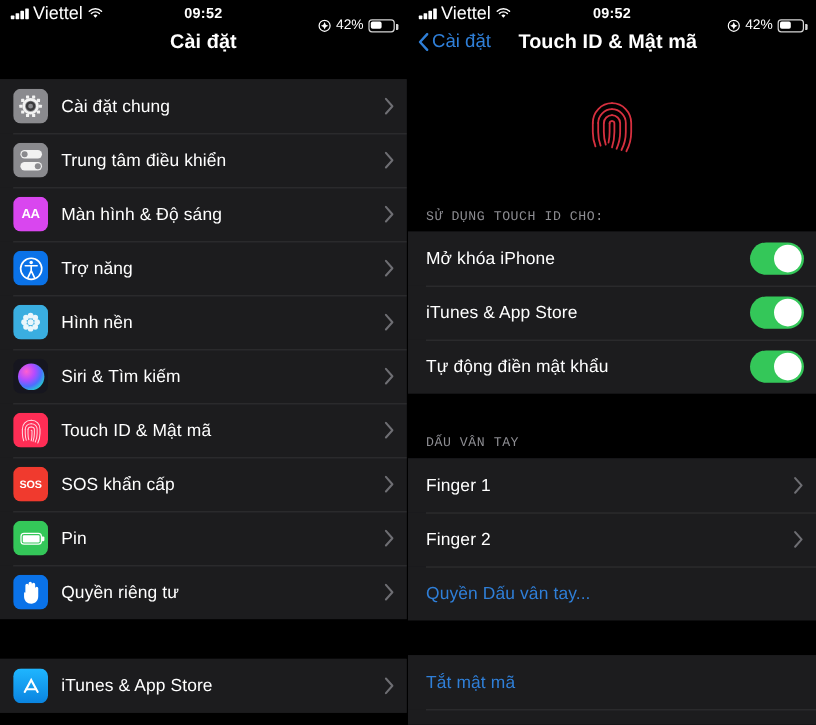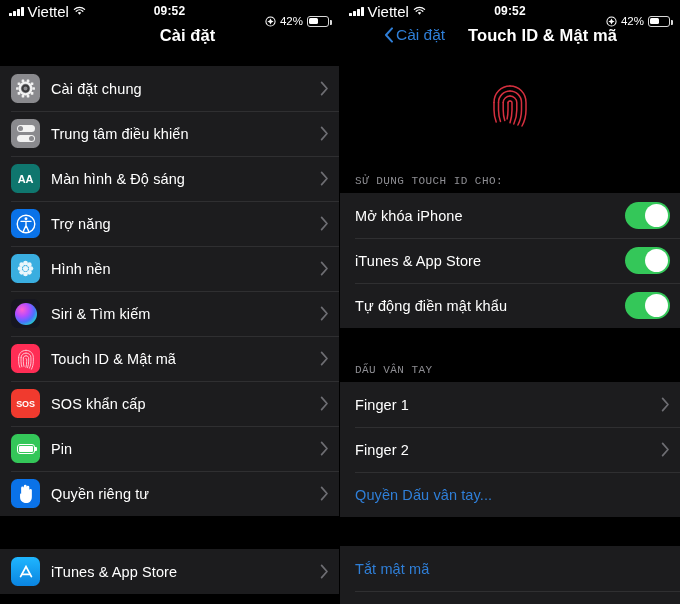--- a/index.html
+++ b/index.html
@@ -36,21 +36,21 @@
   .batt-txt{ font-size:11.5px; }
   .batt{ position:relative; width:22px; height:11px; border:1.2px solid #d8d8d8;
     border-radius:3px; }
   .batt:after{ content:""; position:absolute; right:-3.5px; top:3px; width:2px; height:5px;
     background:#d8d8d8; border-radius:0 1px 1px 0;}
   .batt span{ position:absolute; left:1.2px; top:1.2px; bottom:1.2px; width:42%;
     background:#fff; border-radius:1.5px; display:block; }
 
   
   .navbar{ height:26px; position:relative; display:flex; align-items:center;
-    background:#000;margin-left:36px; }
+    background:#000; }
   .nav-title{ position:absolute; left:0; right:0; text-align:center; color:#fff;
     font-size:16.5px; font-weight:bold; letter-spacing:.1px;}
   .nav-title.offset{ text-align:left; left:92px; right:4px; }
   .nav-back{ display:flex; align-items:center; gap:2px; color:#2f7fd8;
     font-size:15.5px; padding-left:8px; z-index:3; }
   .chev-back{ width:10px; height:16px; display:block; }
 
   
   .gap{ background:#000; }
   .group{ background:#1c1c1e; }
@@ -161,21 +161,21 @@
               </div>
             </div>
           </span>
       <span class="label">Trung tâm điều khiển</span>
       <svg class="chev" viewBox="0 0 9 15">
     <path d="M1.6 1.4 7 7.5l-5.4 6.1" stroke="#6e6e73" stroke-width="1.7" fill="none" stroke-linecap="round" stroke-linejoin="round"></path>
           </svg>
     </div>
     <div class="row">
       <span class="ico">
-            <div style="width:100%;height:100%;background:#0f766e;display:flex;align-items:center;justify-content:center;color:#fff;font-weight:bold;font-size:11px;letter-spacing:-.3px;font-family:'Liberation Sans',sans-serif">AA</div>
+            <div style="width:100%;height:100%;background:#d946ef;display:flex;align-items:center;justify-content:center;color:#fff;font-weight:bold;font-size:11px;letter-spacing:-.3px;font-family:'Liberation Sans',sans-serif">AA</div>
           </span>
       <span class="label">Màn hình &amp; Độ sáng</span>
       <svg class="chev" viewBox="0 0 9 15">
     <path d="M1.6 1.4 7 7.5l-5.4 6.1" stroke="#6e6e73" stroke-width="1.7" fill="none" stroke-linecap="round" stroke-linejoin="round"></path>
           </svg>
     </div>
     <div class="row">
       <span class="ico">
             <div style="width:100%;height:100%;background:#0a72e8;display:flex;align-items:center;justify-content:center">
       <svg width="22" height="22" viewBox="0 0 24 24">

